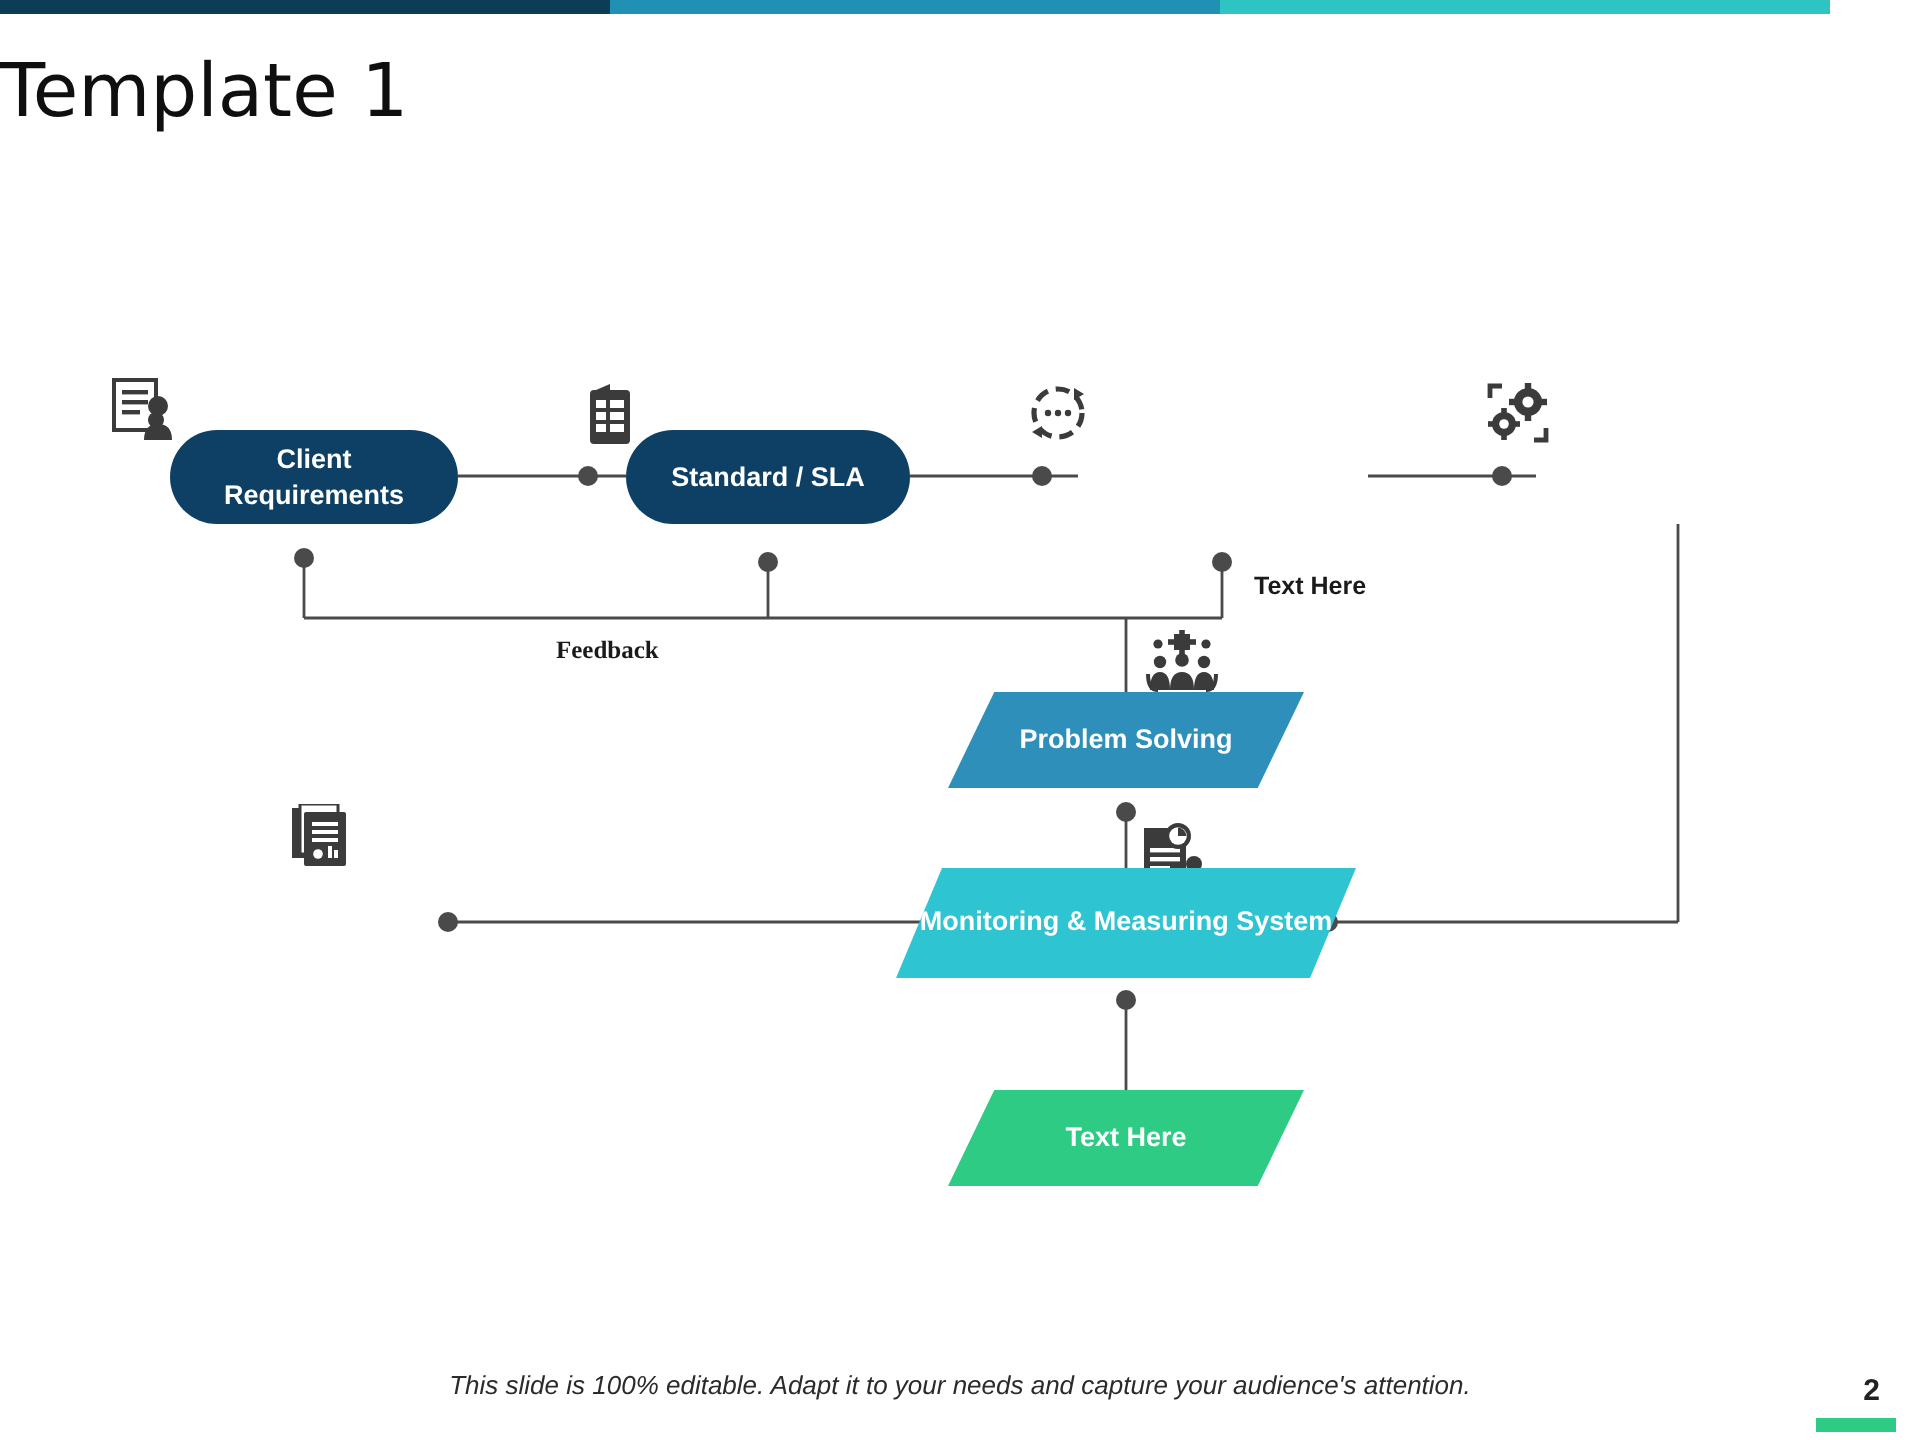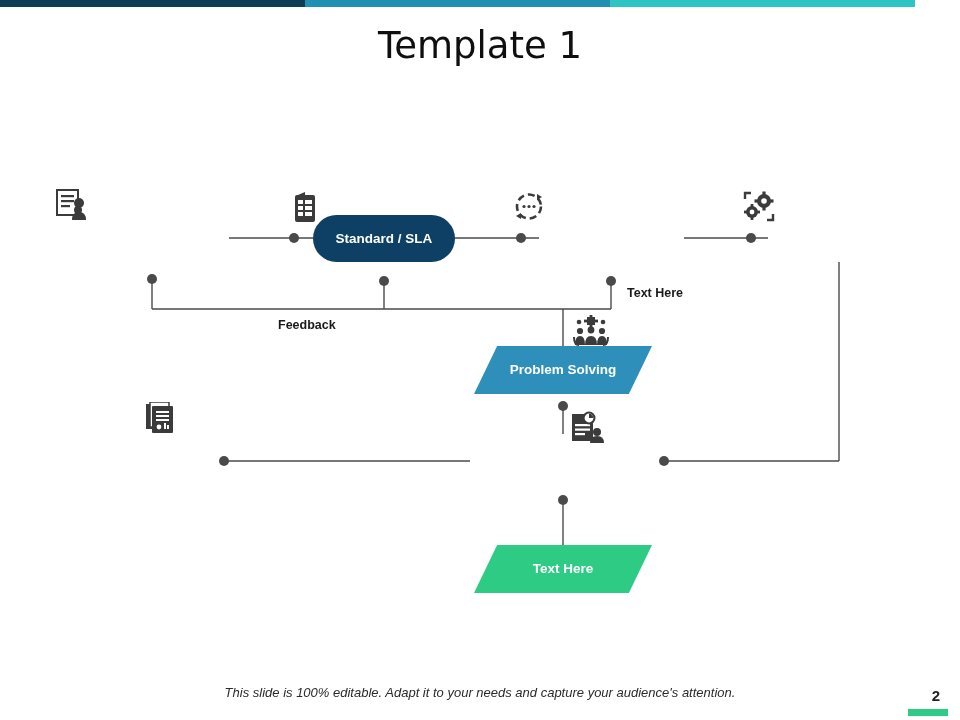--- a/index.html
+++ b/index.html
@@ -27,21 +27,20 @@
   .seg-1 { width: 305px; background: #0d3c55; }
   .seg-2 { width: 305px; background: #2191b3; }
   .seg-3 { width: 305px; background: #2ec4c4; }
 
   
   #page-title {
     position: absolute;
     top: 24px;
     left: 0;
     width: 960px;
-    text-align: center;
     font-size: 37px;
     font-weight: 400;
     color: #0f0f0f;
     letter-spacing: 0px;
     font-family: "DejaVu Sans", sans-serif;
   }
 
   
   #diagram {
     position: absolute;
@@ -111,21 +110,21 @@
     background: #2ecb84;
   }
 
   
   .diag-label {
     position: absolute;
     font-size: 12.5px;
     font-weight: bold;
     color: #1a1a1a;
   }
-  #label-feedback { left: 278px; top: 318px; }
+  #label-feedback { left: 278px; top: 318px; font-family: Liberation Serif, serif; }
   #label-texthere { left: 627px; top: 286px; }
 
   
   .icon {
     position: absolute;
     color: #3b3b3b;
   }
   #icon-client   { left: 56px;  top: 189px; }
   #icon-standard { left: 293px; top: 192px; }
   #icon-process  { left: 512px; top: 190px; }
@@ -317,23 +316,25 @@
       <rect x="5" y="18.5" width="15" height="2.2" fill="#ffffff"></rect>
       <rect x="5" y="23" width="10" height="2.2" fill="#ffffff"></rect>
       <circle cx="19" cy="8" r="6.5" fill="#3b3b3b"></circle>
       <circle cx="19" cy="8" r="4.4" fill="#ffffff"></circle>
       <path d="M19 8 L19 3.8 A4.4 4.4 0 0 1 23.2 8 Z" fill="#3b3b3b"></path>
       <circle cx="27" cy="22" r="4" fill="#3b3b3b"></circle>
       <path d="M20 33 q0-7 7-7 q7 0 7 7 z" fill="#3b3b3b"></path>
     </svg>
   </div>
 
+  <div class="pill" id="pill-client">Client Requirements</div>
   <div class="pill" id="pill-standard">Standard / SLA</div>
 
   <div class="banner" id="banner-problem">Problem Solving</div>
+  <div class="banner" id="banner-monitor">Monitoring &amp; Measuring System</div>
   <div class="banner" id="banner-text-here">Text Here</div>
 
   <div class="diag-label" id="label-feedback">Feedback</div>
   <div class="diag-label" id="label-texthere">Text Here</div>
 </div>
 
 <div id="footer-note">This slide is 100% editable. Adapt it to your needs and capture your audience's attention.</div>
 <div id="page-number">2</div>
 <div id="page-number-rule"></div>
 

